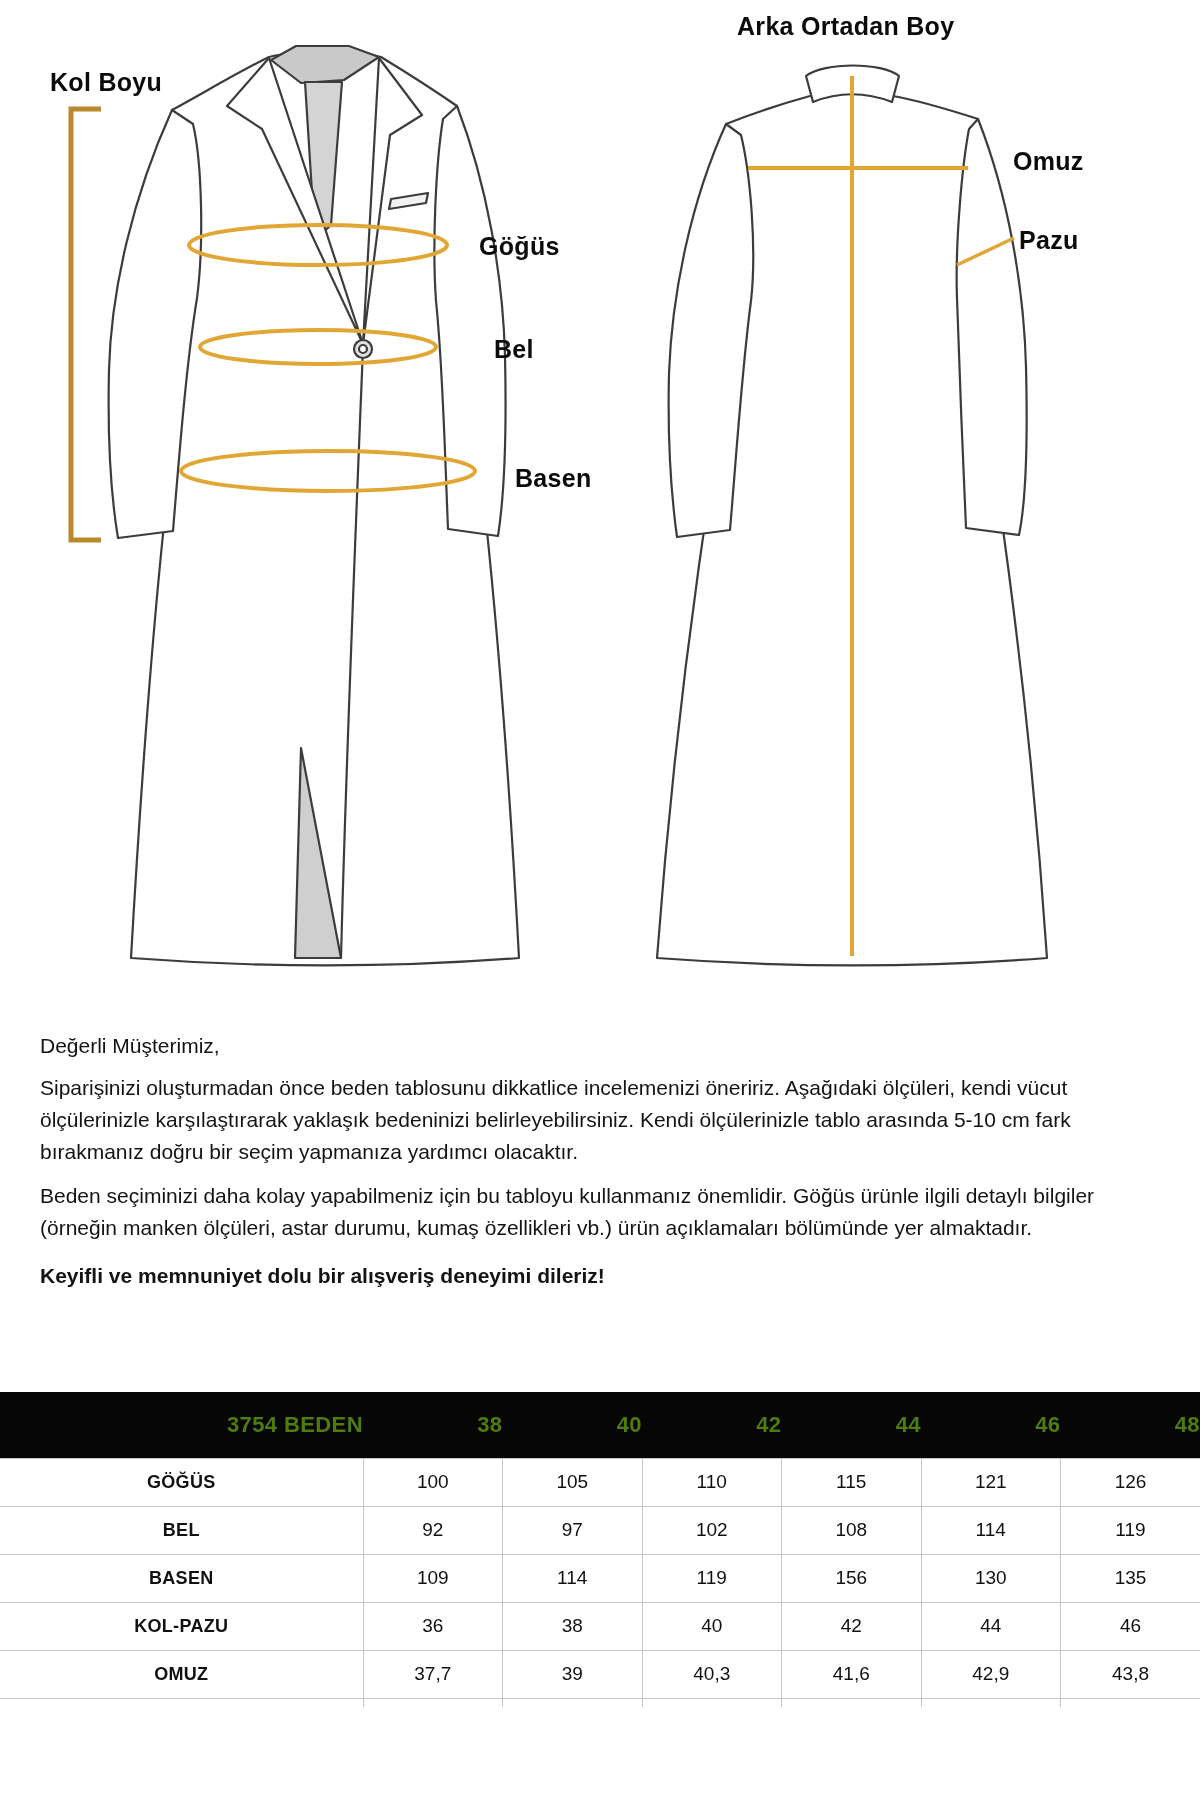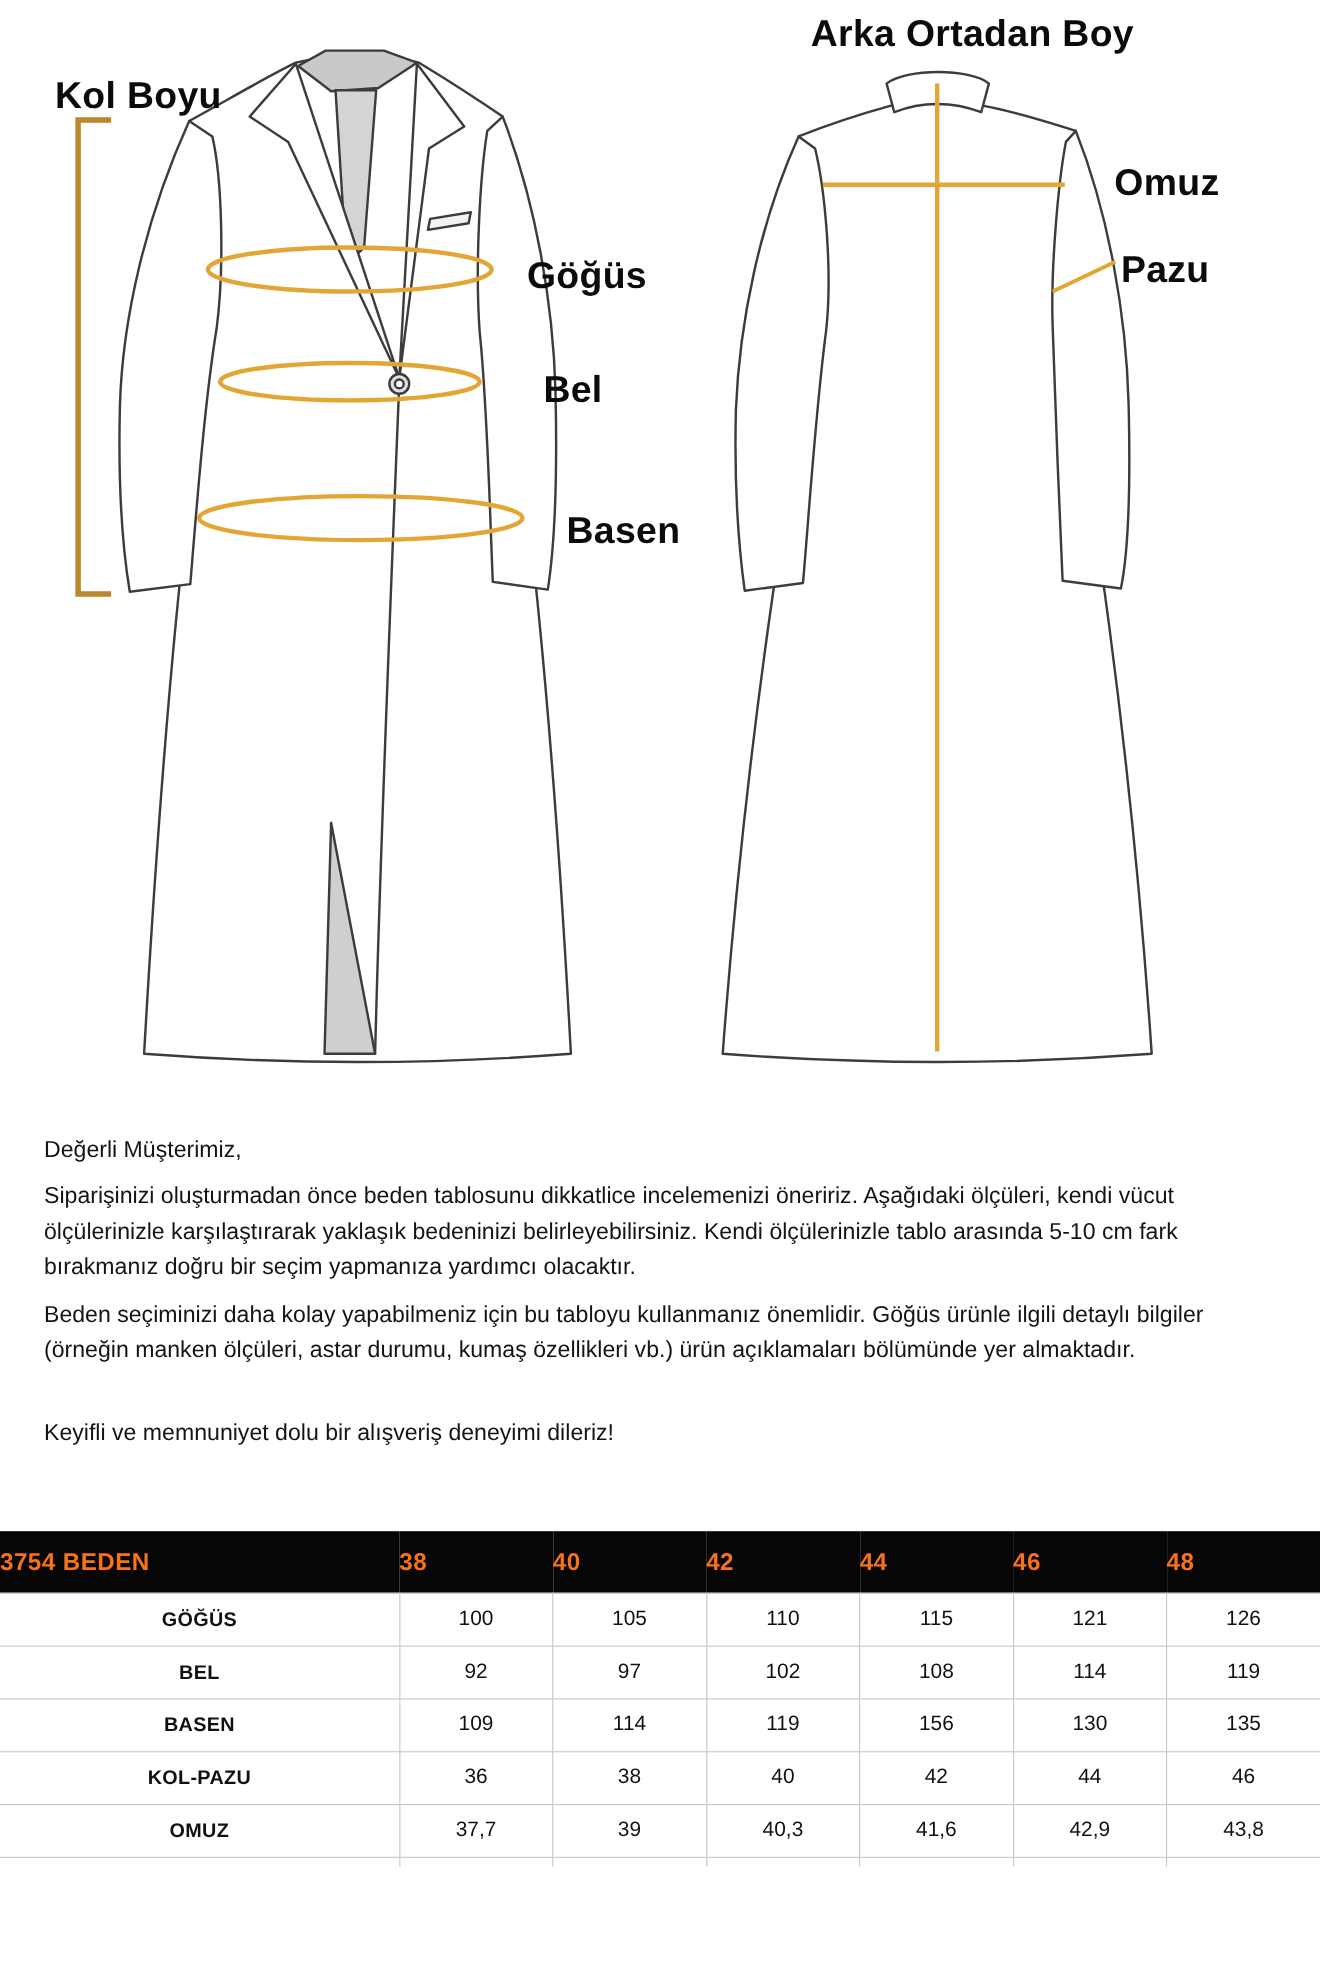--- a/index.html
+++ b/index.html
@@ -7,40 +7,40 @@
   body {
     width:1200px; height:1800px;
     font-family:"Liberation Sans", sans-serif;
     color:#0e0e0e;
   }
   .page { position:relative; width:1200px; height:1800px; overflow:hidden; background:#fff; }
 
   
   .diagram { position:absolute; left:0; top:0; width:1200px; height:1000px; }
   .diagram svg { display:block; position:absolute; left:0; top:0; }
-  .diag-label { position:absolute; font-size:34px; font-weight:600; letter-spacing:.3px; color:#0b0b0b; white-space:nowrap;text-align:right; }
+  .diag-label { position:absolute; font-size:25px; font-weight:600; letter-spacing:.3px; color:#0b0b0b; white-space:nowrap;text-align:right; }
   #lbl-kol-boyu { left:50px;  top:68px; }
   #lbl-gogus    { left:479px; top:232px; }
   #lbl-bel      { left:494px; top:335px; }
   #lbl-basen    { left:515px; top:464px; }
   #lbl-arka     { left:737px; top:12px; }
   #lbl-omuz     { left:1013px; top:147px; }
   #lbl-pazu     { left:1019px; top:226px; }
 
   
   .info { position:absolute; left:40px; top:1030px; width:1085px; font-size:21px; line-height:1.52; color:#141414; }
   .info .greeting { margin-bottom:10px; }
   .info .para { margin-bottom:12px; }
-  .info .closing { margin-top:44px; }
+  .info .closing { margin-top:17px;font-weight:bold; }
 
   
   .size-table { position:absolute; left:0; top:1392px; width:1200px; border-collapse:collapse; table-layout:fixed; }
   .size-table th {
-    background:#060606; color:#f97316; font-size:22px; font-weight:700;
-    height:56px; text-align:left; letter-spacing:.4px;
+    background:#060606; color:#4d7c0f; font-size:22px; font-weight:700;
+    height:66px; text-align:right; letter-spacing:.4px;
   }
   .size-table td {
     height:48px; text-align:center; font-size:19px; color:#111;
     border:1px solid #c6c6c6; background:#fff;
   }
   .size-table td.rowlabel { font-weight:600; font-size:18px; letter-spacing:.3px; }
   .size-table td:first-child { border-left:none; }
   .size-table td:last-child  { border-right:none; }
   .size-table tr.partial td  { height:9px; border-bottom:none; }
 </style>

